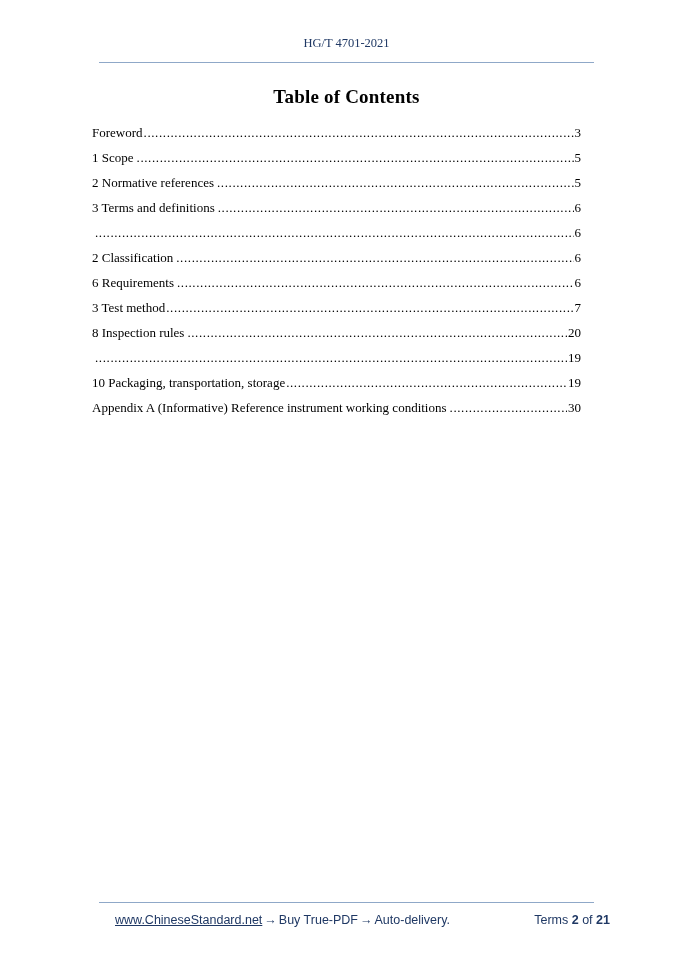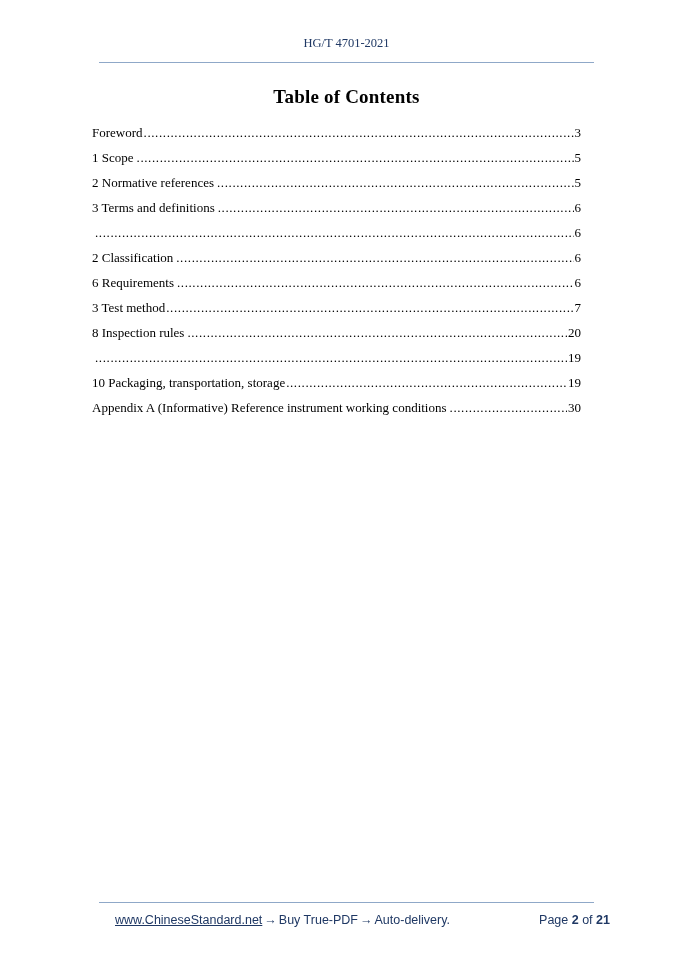--- a/index.html
+++ b/index.html
@@ -193,20 +193,20 @@
         <span class="toc-page">30</span>
       </div>
     </div>
 
   <div class="footer-rule"></div>
   <div class="footer">
     <div class="footer-left">
       <a class="footer-link" href="#">www.ChineseStandard.net</a><span class="footer-arrow">→</span><span>Buy True-PDF</span><span class="footer-arrow">→</span><span>Auto-delivery.</span>
     </div>
     <div class="footer-right">
-      <span>Page</span>
+      <span>Terms</span>
       <span class="pnum">2</span>
       <span>of</span>
       <span class="pnum">21</span>
     </div>
   </div>
 
 </div>
 
 </body></html>

